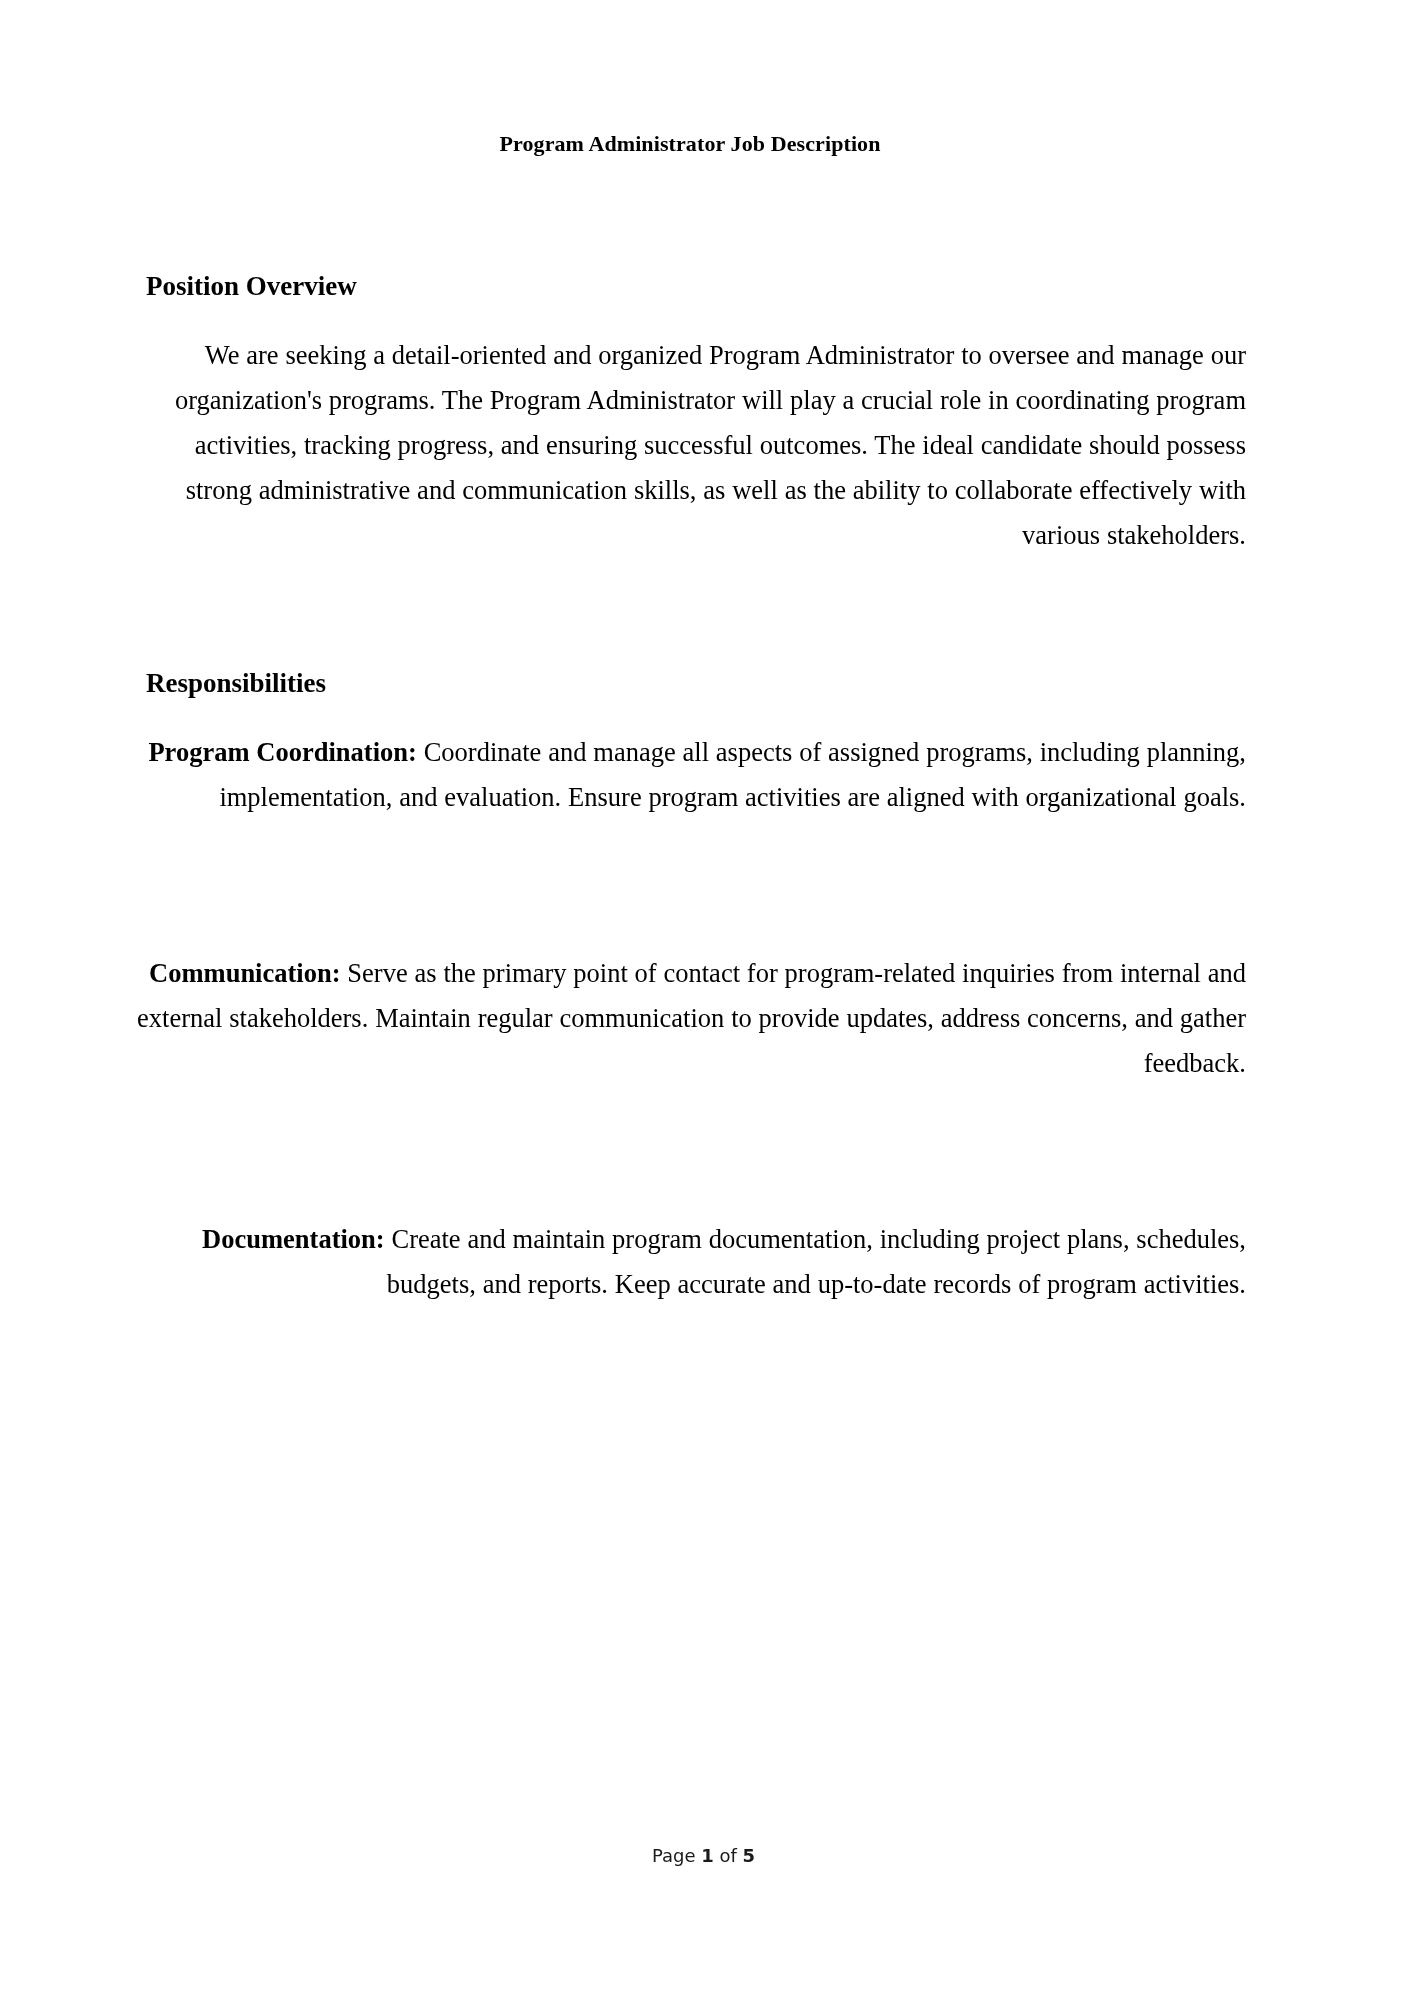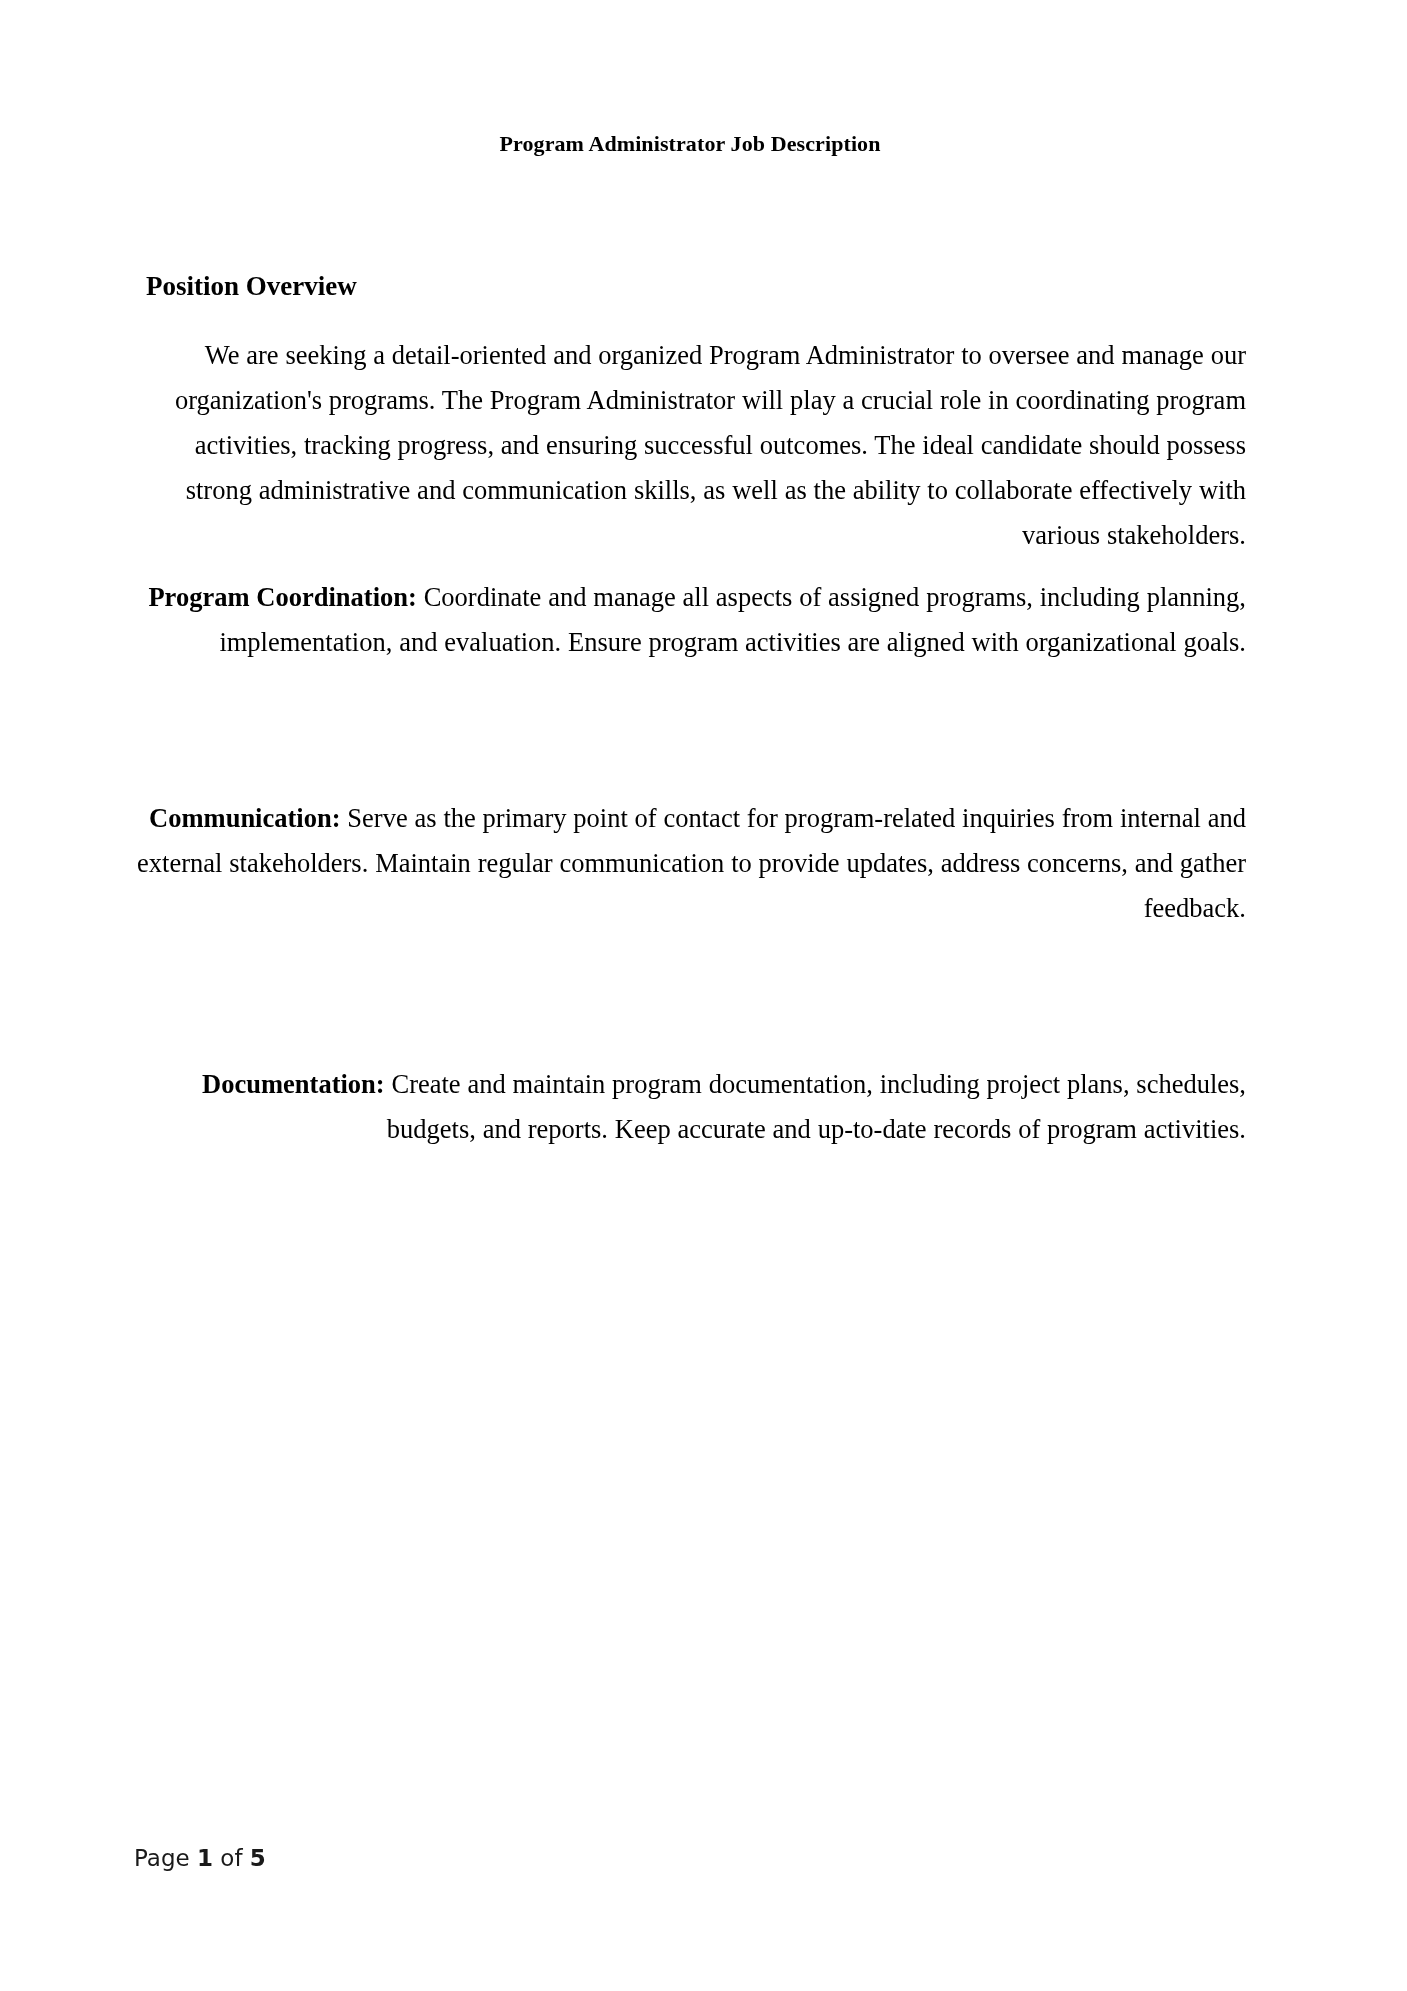--- a/index.html
+++ b/index.html
@@ -67,23 +67,23 @@
   .lead-in {
     font-weight: bold;
   }
 
   
   .footer {
     position: absolute;
     left: 134px;
     right: 134px;
     top: 1845px;
-    text-align: left;
+    text-align: center;
     font-family: "DejaVu Sans", "Liberation Sans", sans-serif;
-    font-size: 23px;
+    font-size: 18px;
     color: #1a1a1a;
     line-height: 1.2;
   }
 
   .footer .num {
     font-weight: bold;
   }
 </style>
 </head>
 <body>
@@ -95,20 +95,23 @@
     <h1 class="doc-title">Program Administrator Job Description</h1>
 
     <div id="heading-overview-wrap">
       <h2 class="section-heading">Position Overview</h2>
     </div>
 
     <div class="par-gap-small"></div>
 
     <p class="body-par">We are seeking a detail-oriented and organized Program Administrator to oversee and manage our organization's programs. The Program Administrator will play a crucial role in coordinating program activities, tracking progress, and ensuring successful outcomes. The ideal candidate should possess strong administrative and communication skills, as well as the ability to collaborate effectively with various stakeholders.</p>
 
+    <div id="heading-responsibilities-wrap">
+      <h2 class="section-heading">Responsibilities</h2>
+    </div>
 
     <div class="par-gap-small"></div>
 
     <p class="body-par">
       <span class="lead-in">Program Coordination:</span><span> Coordinate and manage all aspects of assigned programs, including planning, implementation, and evaluation. Ensure program activities are aligned with organizational goals.</span>
     </p>
 
     <div class="par-gap-large"></div>
 
     <p class="body-par">

